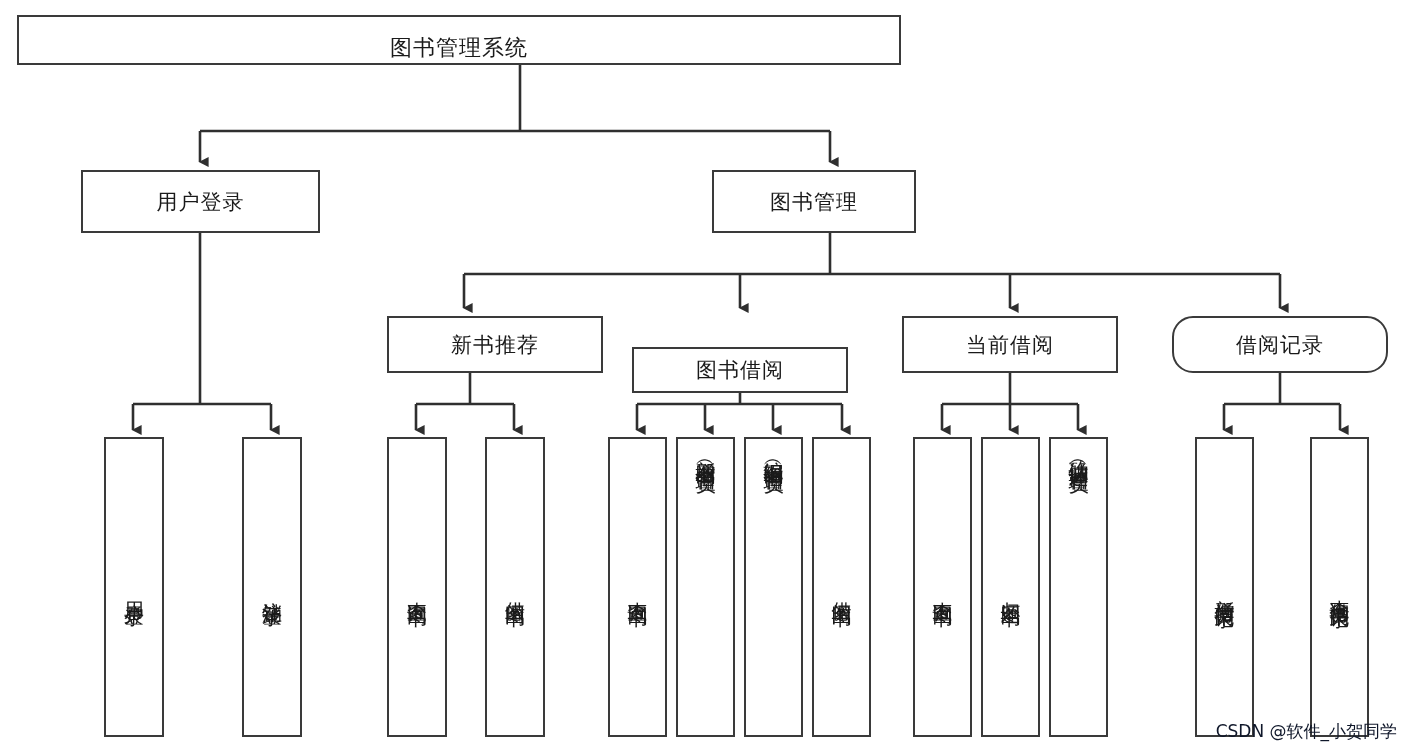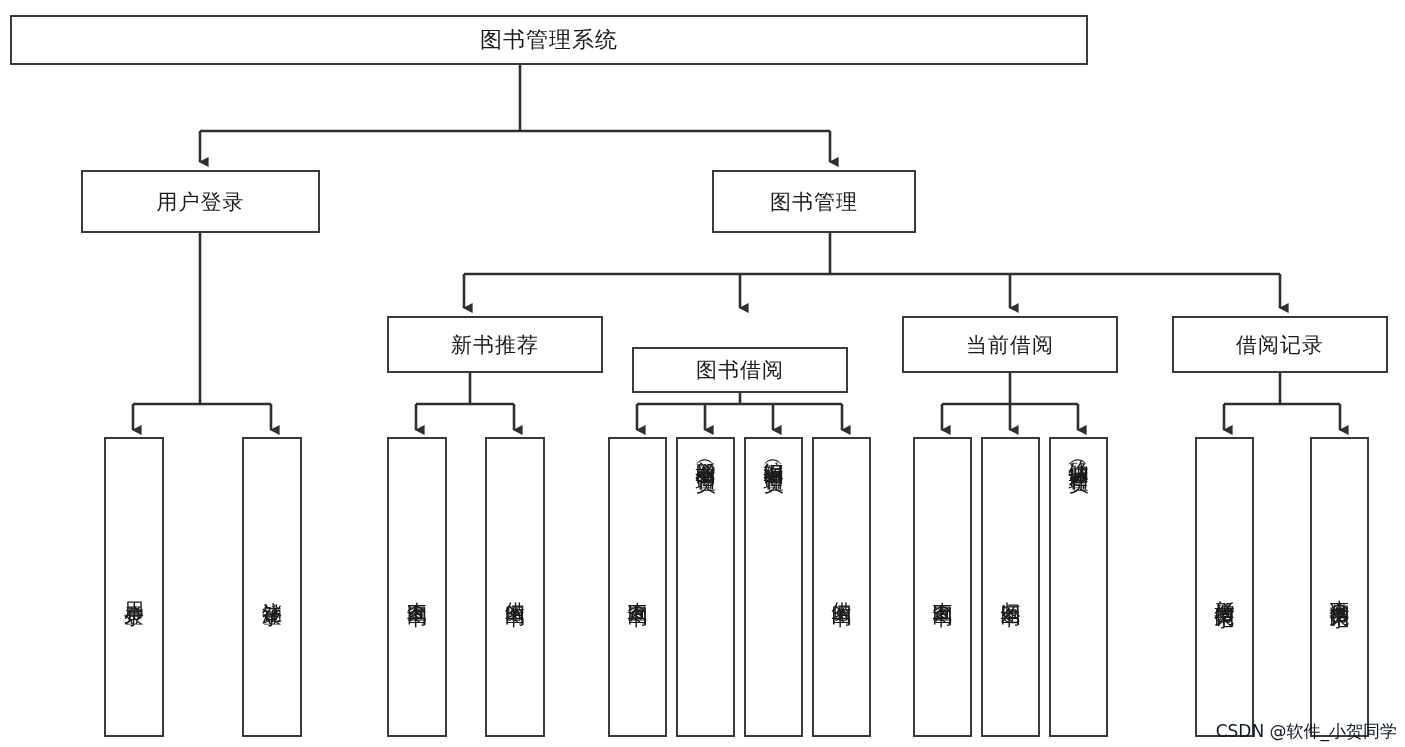--- a/index.html
+++ b/index.html
@@ -117,21 +117,21 @@
       <path d="M1010,404 L1010,430" marker-end="url(#arrow)"></path>
       <path d="M1078,404 L1078,430" marker-end="url(#arrow)"></path>
 
       <path d="M1280,373 L1280,404"></path>
       <path d="M1224,404 L1340,404"></path>
       <path d="M1224,404 L1224,430" marker-end="url(#arrow)"></path>
       <path d="M1340,404 L1340,430" marker-end="url(#arrow)"></path>
     </g>
   </svg>
 
-  <div class="node node-root" style="left:10px; top:15px; width:1078px; height:50px;">
+  <div class="node node-root" style="left:17px; top:15px; width:884px; height:50px;align-items:flex-end;">
     <span class="node-h">图书管理系统</span>
   </div>
 
   <div class="node" style="left:81px; top:170px; width:239px; height:63px;">
     <span class="node-h">用户登录</span>
   </div>
 
   <div class="node" style="left:712px; top:170px; width:204px; height:63px;">
     <span class="node-h">图书管理</span>
   </div>
@@ -141,21 +141,21 @@
   </div>
 
   <div class="node" style="left:632px; top:331px; width:216px; height:46px;margin-top:16px;">
     <span class="node-h">图书借阅</span>
   </div>
 
   <div class="node" style="left:902px; top:316px; width:216px; height:57px;text-align:center;">
     <span class="node-h">当前借阅</span>
   </div>
 
-  <div class="node" style="left:1172px; top:316px; width:216px; height:57px;">
+  <div class="node" style="left:1172px; top:316px; width:216px; height:57px;border-radius:21px;">
     <span class="node-h">借阅记录</span>
   </div>
 
   <div class="node node-leaf" style="left:104px; top:437px; width:60px; height:300px;">
     <span class="vtext center">用户登录</span>
   </div>
 
   <div class="node node-leaf" style="left:242px; top:437px; width:60px; height:300px;">
     <span class="vtext center">注销登录</span>
   </div>

